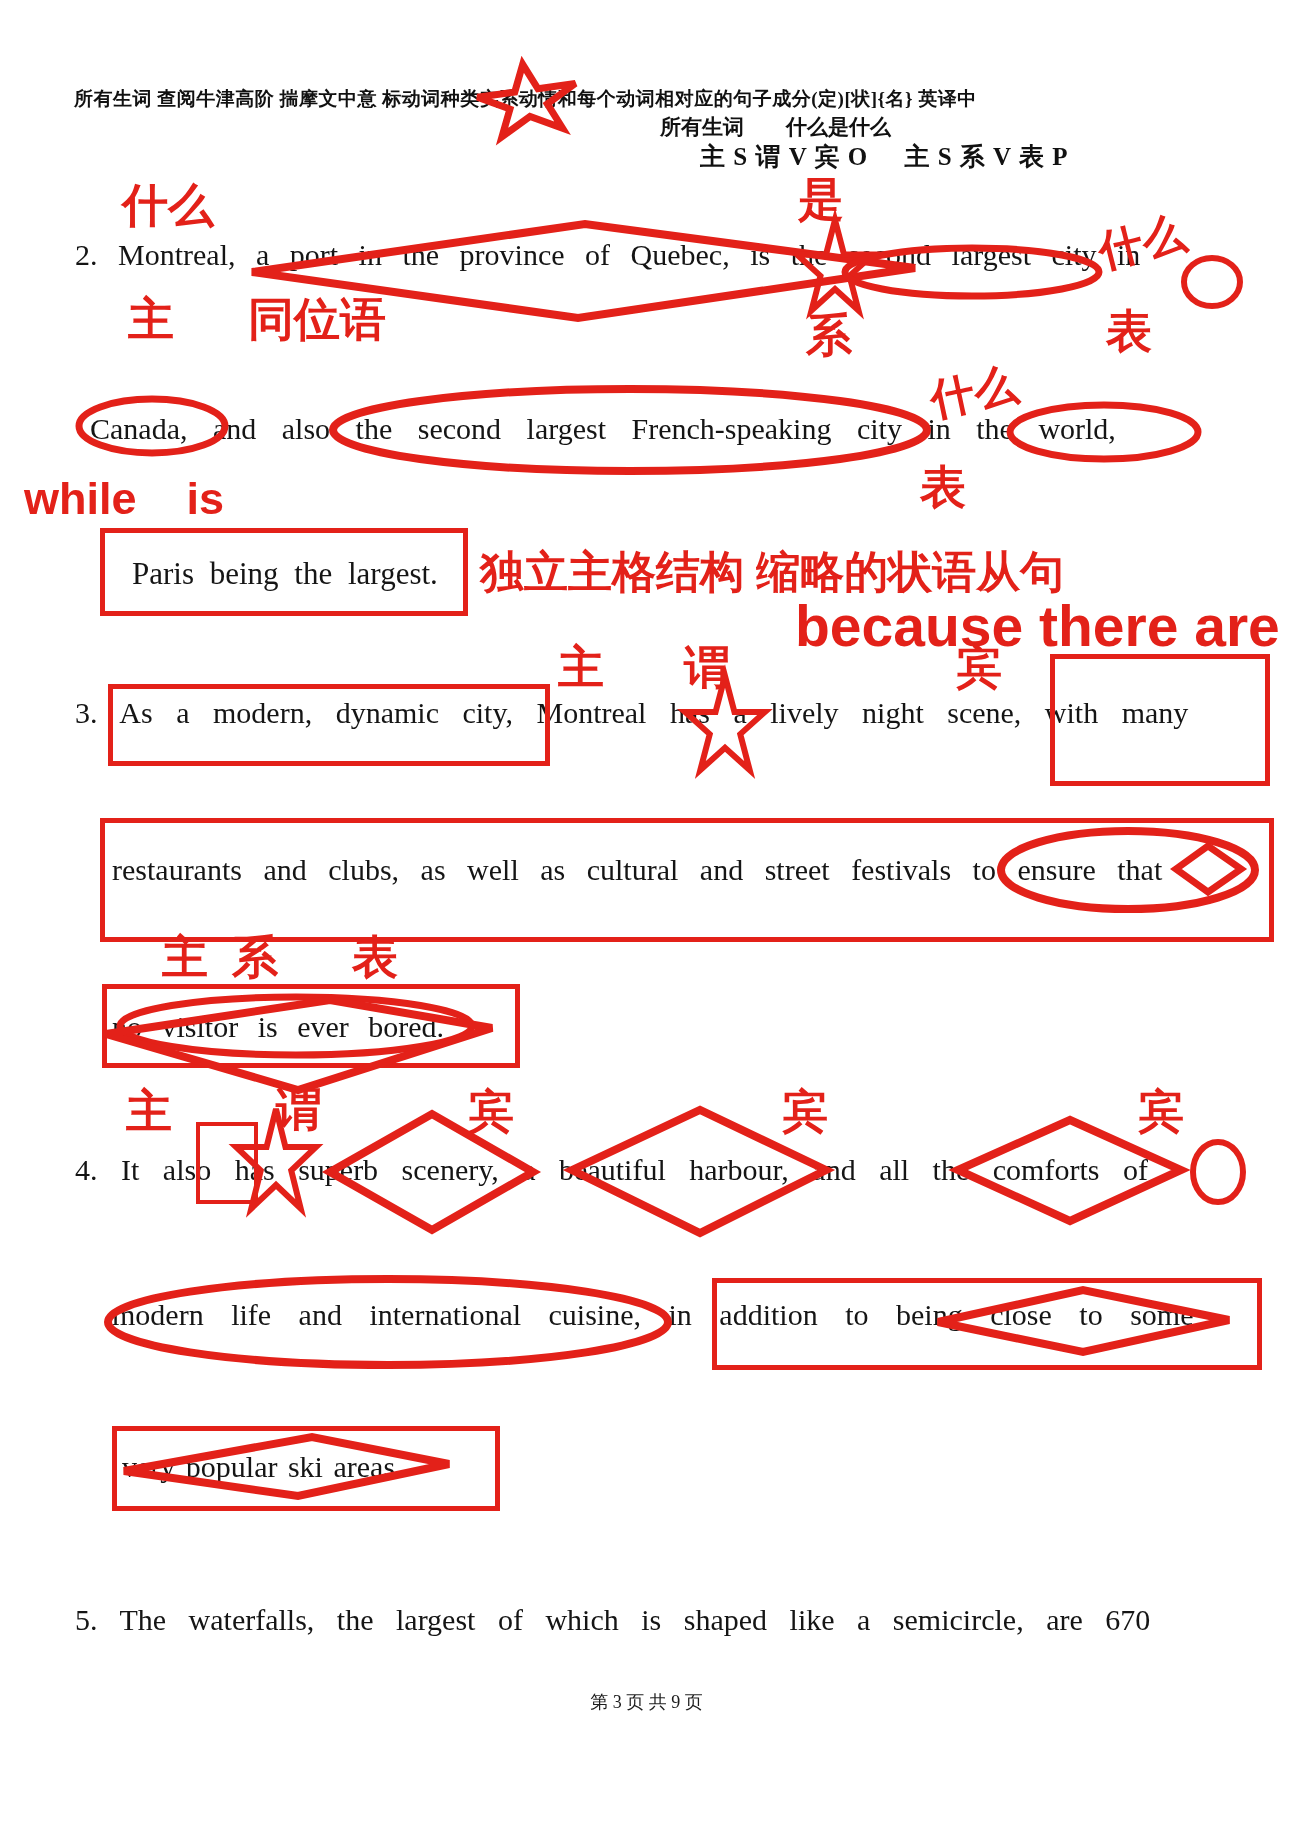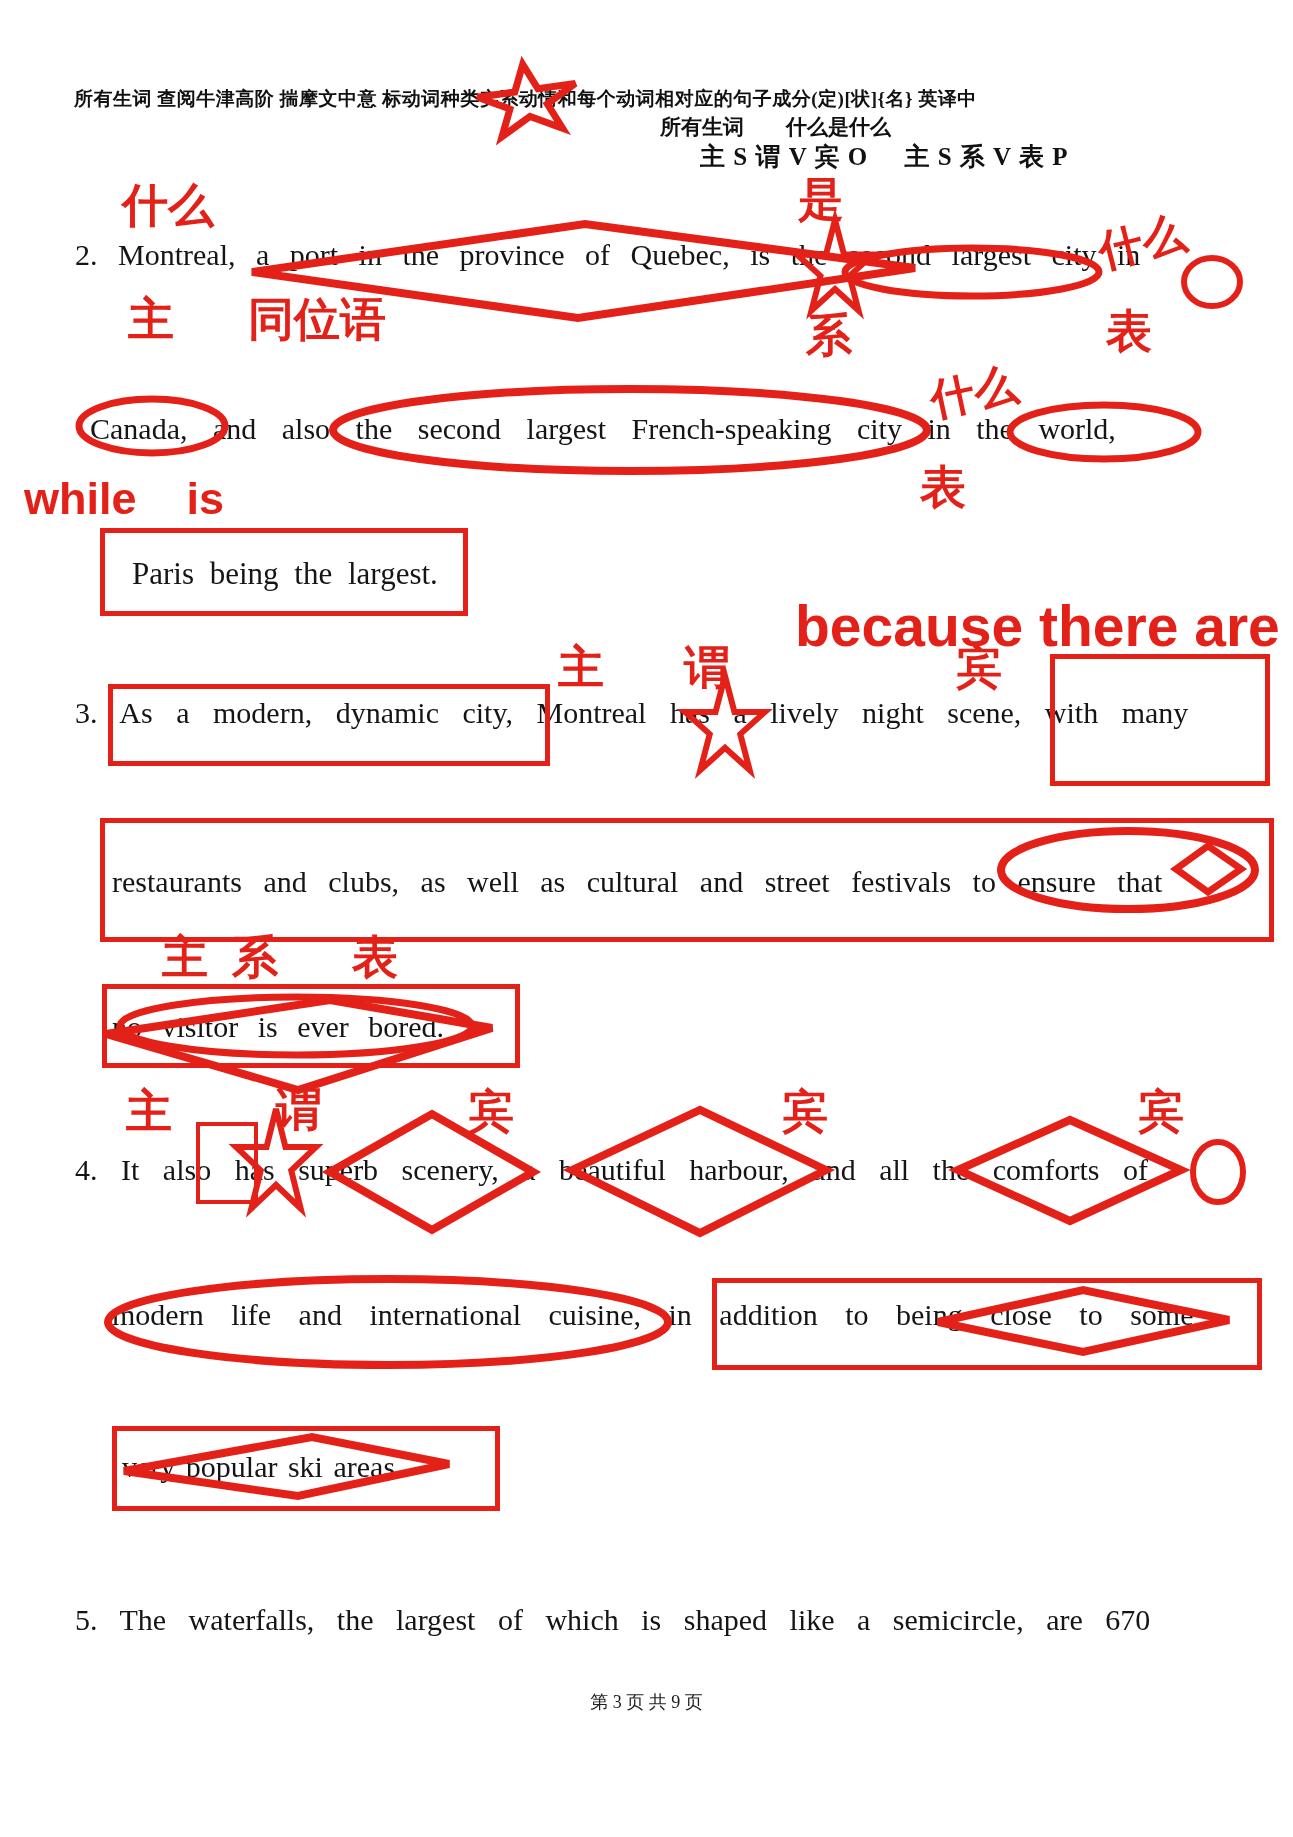--- a/index.html
+++ b/index.html
@@ -30,34 +30,35 @@
   <div class="abs red" style="left:122px;top:182px;font-size:46px;">什么</div>
   <div class="abs red" style="left:798px;top:176px;font-size:46px;">是</div>
   <div class="abs red" style="left:806px;top:312px;font-size:46px;">系</div>
   <div class="abs red" style="left:1098px;top:220px;font-size:44px;transform:rotate(-14deg);">什么</div>
   <div class="abs red" style="left:128px;top:296px;font-size:46px;">主</div>
   <div class="abs red" style="left:248px;top:296px;font-size:46px;text-align:center;">同位语</div>
   <div class="abs red" style="left:1106px;top:308px;font-size:46px;">表</div>
   <div class="abs red" style="left:930px;top:370px;font-size:44px;transform:rotate(-12deg);">什么</div>
   <div class="abs red" style="left:920px;top:464px;font-size:46px;">表</div>
   <div class="abs red pre" style="left:24px;top:476px;font-size:45px;text-align:center;">while    is</div>
+  <div class="abs red" style="left:480px;top:550px;font-size:44px;">独立主格结构 缩略的状语从句</div>
   <div class="abs red" style="left:795px;top:598px;font-size:57px;">because there are</div>
 
   <div class="rbox" style="left:100px;top:528px;width:358px;height:78px;"></div>
 
   <div class="abs red" style="left:558px;top:644px;font-size:46px;">主</div>
   <div class="abs red" style="left:684px;top:644px;font-size:46px;">谓</div>
   <div class="abs red" style="left:956px;top:644px;font-size:46px;">宾</div>
 
   <div class="abs line" style="left:75px;top:696px;word-spacing:16px;">3. As a modern, dynamic city, Montreal has a lively night scene, with many</div>
   <div class="rbox" style="left:108px;top:684px;width:432px;height:72px;"></div>
   <div class="rbox" style="left:1050px;top:654px;width:210px;height:122px;"></div>
 
   <div class="rbox" style="left:100px;top:818px;width:1164px;height:114px;"></div>
-  <div class="abs line" style="left:112px;top:853px;word-spacing:14px;margin-top:12px;">restaurants and clubs, as well as cultural and street festivals to ensure that</div>
+  <div class="abs line" style="left:112px;top:853px;word-spacing:14px;">restaurants and clubs, as well as cultural and street festivals to ensure that</div>
 
   <div class="abs red" style="left:162px;top:934px;font-size:46px;">主</div>
   <div class="abs red" style="left:232px;top:934px;font-size:46px;">系</div>
   <div class="abs red" style="left:352px;top:934px;font-size:46px;">表</div>
 
   <div class="rbox" style="left:102px;top:984px;width:408px;height:74px;"></div>
   <div class="abs line" style="left:112px;top:1010px;word-spacing:12px;">no visitor is ever bored.</div>
 
   <div class="abs red" style="left:126px;top:1088px;font-size:46px;">主</div>
   <div class="abs red" style="left:276px;top:1086px;font-size:46px;">谓</div>

